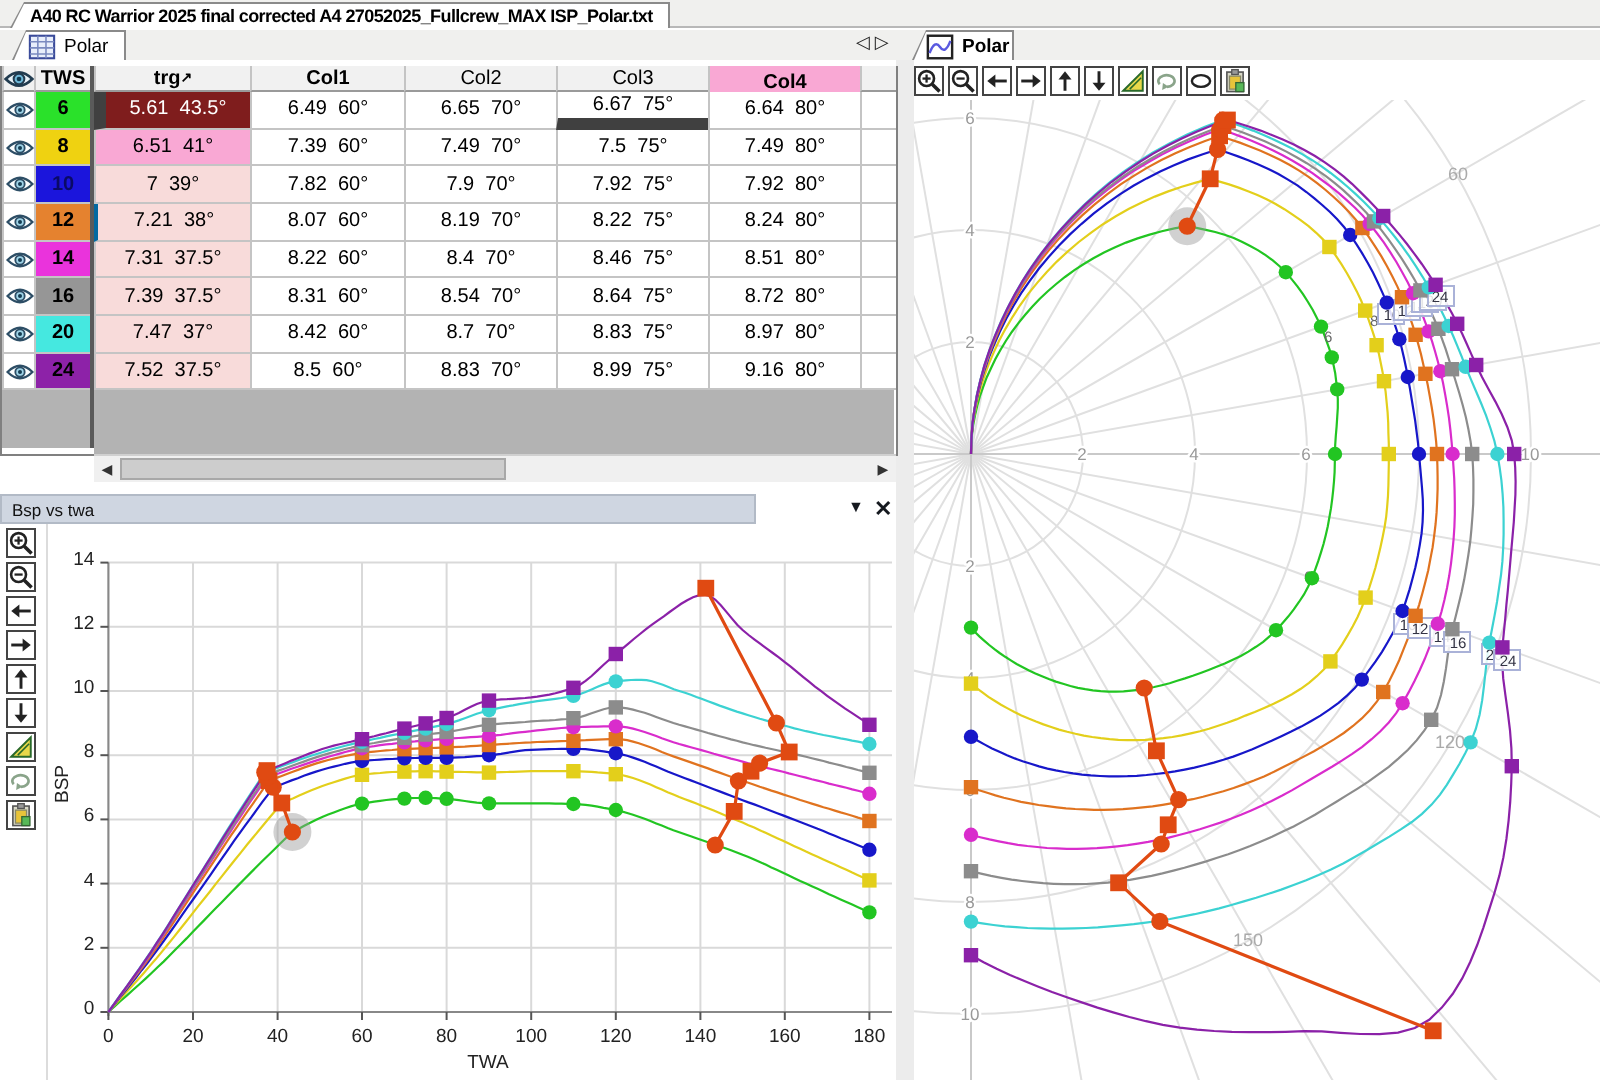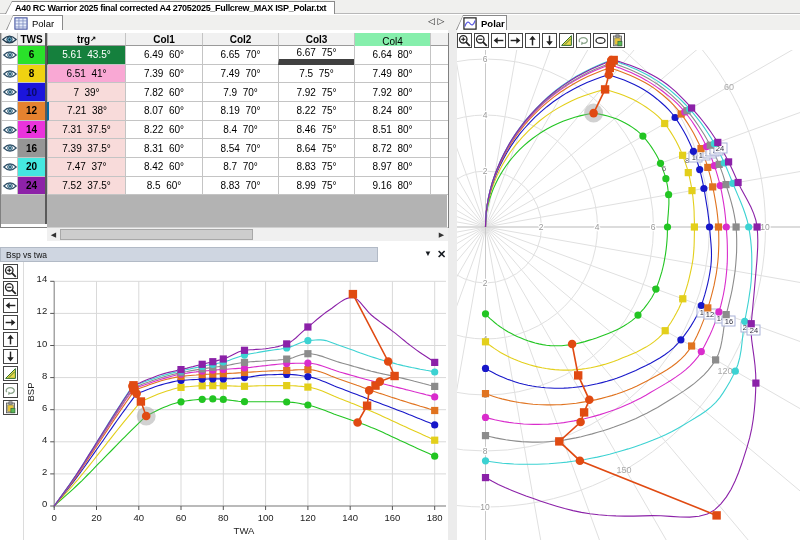--- a/index.html
+++ b/index.html
@@ -107,33 +107,33 @@
 <div style="position:absolute;left:1px;top:33.0px;width:16px;height:13.0px;background:#f1f1f1;border-left:1px solid #c4c4c4;border-bottom:1px solid #9a9a9a;box-sizing:border-box;display:flex;align-items:center;justify-content:center;font-size:10px;color:#000;white-space:nowrap;overflow:hidden">
     <svg width="16" height="11" viewBox="0 0 18 12">
       <path d="M1,6 Q9,-2 17,6 Q9,14 1,6 Z" fill="#e8f2f8" stroke="#223c50" stroke-width="1.6"></path>
       <circle cx="9" cy="6" r="3.2" fill="#6fb8d8" stroke="#223c50" stroke-width="1.2"></circle>
       <circle cx="9" cy="6" r="1.4" fill="#10384e"></circle>
     </svg>
   </div>
 <div style="position:absolute;left:17px;top:33.0px;width:28px;height:13.0px;background:#f1f1f1;border-left:1px solid #c4c4c4;border-bottom:1px solid #9a9a9a;box-sizing:border-box;display:flex;align-items:center;justify-content:center;font-size:10px;font-weight:bold;color:#000;white-space:nowrap;overflow:hidden">TWS</div>
 <div style="position:absolute;left:47px;top:33.0px;width:78px;height:13.0px;background:#f1f1f1;border-left:1px solid #c4c4c4;border-bottom:1px solid #9a9a9a;box-sizing:border-box;display:flex;align-items:center;justify-content:center;font-size:10px;font-weight:bold;color:#000;white-space:nowrap;overflow:hidden">trg<span style="font-size:7px">↗</span></div>
 <div style="position:absolute;left:125px;top:33.0px;width:77px;height:13.0px;background:#f1f1f1;border-left:1px solid #c4c4c4;border-bottom:1px solid #9a9a9a;box-sizing:border-box;display:flex;align-items:center;justify-content:center;font-size:10px;font-weight:bold;color:#000;white-space:nowrap;overflow:hidden">Col1</div>
-<div style="position:absolute;left:202px;top:33.0px;width:76px;height:13.0px;background:#f1f1f1;border-left:1px solid #c4c4c4;border-bottom:1px solid #9a9a9a;box-sizing:border-box;display:flex;align-items:center;justify-content:center;font-size:10px;font-weight:bold;color:#000;white-space:nowrap;overflow:hidden">Col2</div>
-<div style="position:absolute;left:278px;top:33.0px;width:76px;height:13.0px;background:#f1f1f1;border-left:1px solid #c4c4c4;border-bottom:1px solid #9a9a9a;box-sizing:border-box;display:flex;align-items:center;justify-content:center;font-size:10px;font-weight:bold;color:#000;white-space:nowrap;overflow:hidden">Col3</div>
-<div style="position:absolute;left:354px;top:33.0px;width:76px;height:17px;background:#86efac;border-left:1px solid #c4c4c4;border-bottom:1px solid #9a9a9a;box-sizing:border-box;display:flex;align-items:center;justify-content:center;font-size:10px;font-weight:normal;color:#000;white-space:nowrap;overflow:hidden">Col4</div>
+<div style="position:absolute;left:202px;top:33.0px;width:76px;height:13.0px;background:#f1f1f1;border-left:1px solid #c4c4c4;border-bottom:1px solid #9a9a9a;box-sizing:border-box;display:flex;align-items:center;justify-content:center;font-size:10px;font-weight:normal;color:#000;white-space:nowrap;overflow:hidden">Col2</div>
+<div style="position:absolute;left:278px;top:33.0px;width:76px;height:13.0px;background:#f1f1f1;border-left:1px solid #c4c4c4;border-bottom:1px solid #9a9a9a;box-sizing:border-box;display:flex;align-items:center;justify-content:center;font-size:10px;font-weight:normal;color:#000;white-space:nowrap;overflow:hidden">Col3</div>
+<div style="position:absolute;left:354px;top:33.0px;width:76px;height:17px;background:#f9a8d4;border-left:1px solid #c4c4c4;border-bottom:1px solid #9a9a9a;box-sizing:border-box;display:flex;align-items:center;justify-content:center;font-size:10px;font-weight:bold;color:#000;white-space:nowrap;overflow:hidden">Col4</div>
 <div style="position:absolute;left:430px;top:33.0px;width:18px;height:13.0px;background:#f1f1f1;border-left:1px solid #c4c4c4;border-bottom:1px solid #9a9a9a;box-sizing:border-box;display:flex;align-items:center;justify-content:center;font-size:10px;font-weight:bold;color:#000;white-space:nowrap;overflow:hidden"></div>
 <div style="position:absolute;left:1px;top:46.0px;width:16px;height:18.7px;background:#fff;border-left:1px solid #c4c4c4;border-bottom:1px solid #c4c4c4;box-sizing:border-box;display:flex;align-items:center;justify-content:center;font-size:10px;color:#000;white-space:nowrap;overflow:hidden">
     <svg width="14" height="10" viewBox="0 0 18 12">
       <path d="M1,6 Q9,-2 17,6 Q9,14 1,6 Z" fill="#fafdfe" stroke="#2d4e66" stroke-width="1.5"></path>
       <circle cx="9" cy="6" r="3" fill="#9fd4e8" stroke="#2d4e66" stroke-width="1.2"></circle>
       <circle cx="9" cy="6" r="1.3" fill="#143c52"></circle>
     </svg>
   </div>
 <div style="position:absolute;left:17px;top:46.0px;width:28px;height:18.7px;background:#2ae12a;border-left:1px solid #c4c4c4;border-bottom:1px solid #c4c4c4;box-sizing:border-box;display:flex;align-items:center;justify-content:center;font-size:10px;font-weight:bold;color:#000;white-space:nowrap;overflow:hidden">6</div>
-<div style="position:absolute;left:47px;top:46.0px;width:78px;height:18.7px;background:#15803d;border-left:1px solid #404040;border-bottom:1px solid #c4c4c4;box-sizing:border-box;display:flex;align-items:center;justify-content:center;font-size:10px;color:#fff;white-space:nowrap;overflow:hidden">5.61&nbsp; 43.5°</div>
+<div style="position:absolute;left:47px;top:46.0px;width:78px;height:18.7px;background:#7f1d1d;border-left:6px solid #404040;border-bottom:1px solid #c4c4c4;box-sizing:border-box;display:flex;align-items:center;justify-content:center;font-size:10px;color:#fff;white-space:nowrap;overflow:hidden">5.61&nbsp; 43.5°</div>
 <div style="position:absolute;left:125px;top:46.0px;width:77px;height:18.7px;background:#fff;border-left:1px solid #c4c4c4;border-bottom:1px solid #c4c4c4;box-sizing:border-box;display:flex;align-items:center;justify-content:center;font-size:10px;color:#000;white-space:nowrap;overflow:hidden">6.49&nbsp; 60°</div>
 <div style="position:absolute;left:202px;top:46.0px;width:76px;height:18.7px;background:#fff;border-left:1px solid #c4c4c4;border-bottom:1px solid #c4c4c4;box-sizing:border-box;display:flex;align-items:center;justify-content:center;font-size:10px;color:#000;white-space:nowrap;overflow:hidden">6.65&nbsp; 70°</div>
 <div style="position:absolute;left:278px;top:46.0px;width:76px;height:18.7px;background:#fff;border-left:1px solid #c4c4c4;border-bottom:6px solid #404040;box-sizing:border-box;display:flex;align-items:center;justify-content:center;font-size:10px;color:#000;white-space:nowrap;overflow:hidden">6.67&nbsp; 75°</div>
 <div style="position:absolute;left:354px;top:46.0px;width:76px;height:18.7px;background:#fff;border-left:1px solid #c4c4c4;border-bottom:1px solid #c4c4c4;box-sizing:border-box;display:flex;align-items:center;justify-content:center;font-size:10px;color:#000;white-space:nowrap;overflow:hidden">6.64&nbsp; 80°</div>
 <div style="position:absolute;left:430px;top:46.0px;width:18px;height:18.7px;background:#fff;border-left:1px solid #c4c4c4;border-bottom:1px solid #c4c4c4;box-sizing:border-box;display:flex;align-items:center;justify-content:center;font-size:10px;color:#000;white-space:nowrap;overflow:hidden"></div>
 <div style="position:absolute;left:1px;top:64.7px;width:16px;height:18.7px;background:#fff;border-left:1px solid #c4c4c4;border-bottom:1px solid #c4c4c4;box-sizing:border-box;display:flex;align-items:center;justify-content:center;font-size:10px;color:#000;white-space:nowrap;overflow:hidden">
     <svg width="14" height="10" viewBox="0 0 18 12">
       <path d="M1,6 Q9,-2 17,6 Q9,14 1,6 Z" fill="#fafdfe" stroke="#2d4e66" stroke-width="1.5"></path>
       <circle cx="9" cy="6" r="3" fill="#9fd4e8" stroke="#2d4e66" stroke-width="1.2"></circle>
       <circle cx="9" cy="6" r="1.3" fill="#143c52"></circle>

